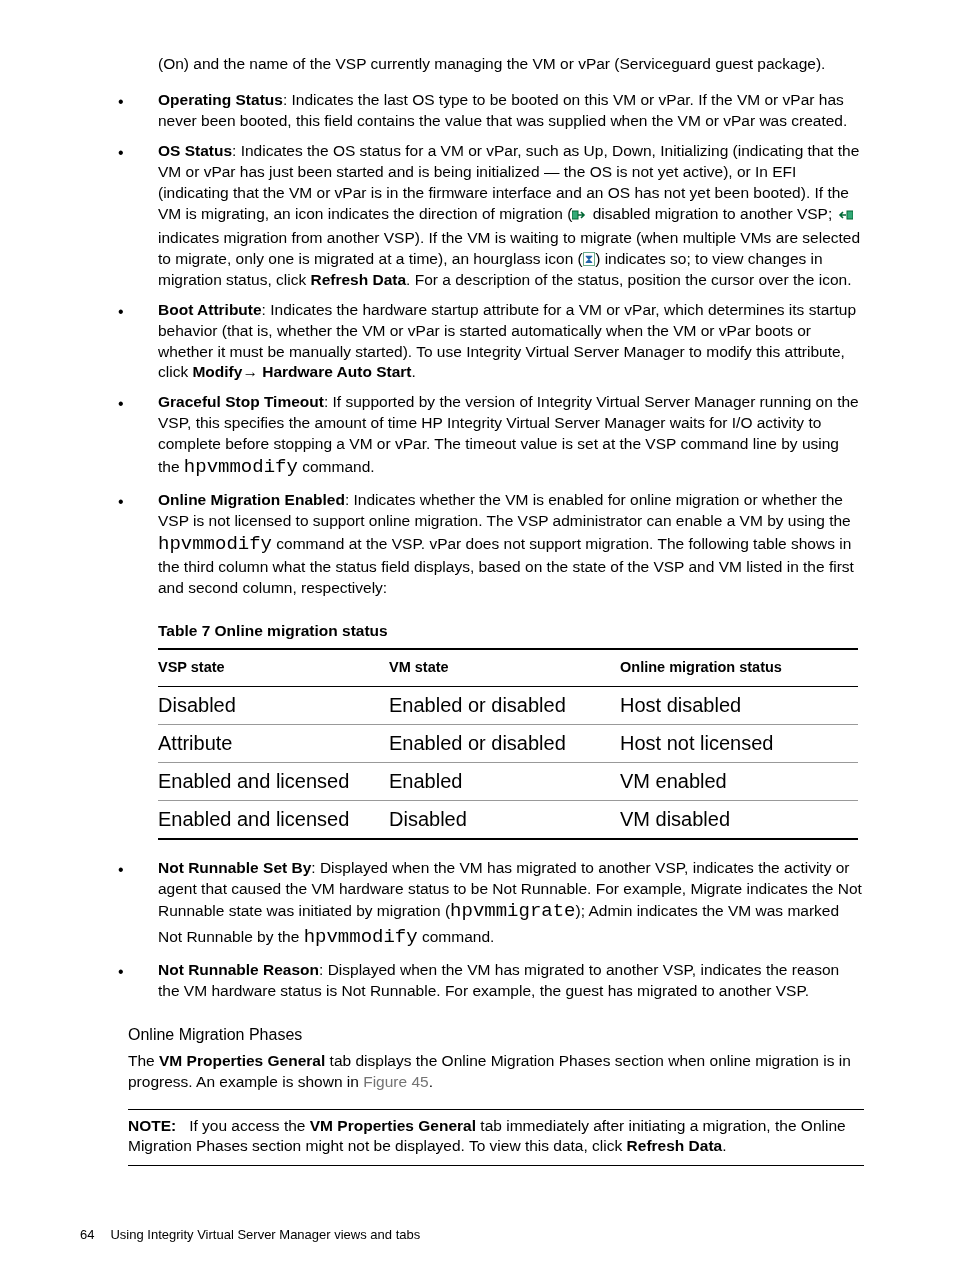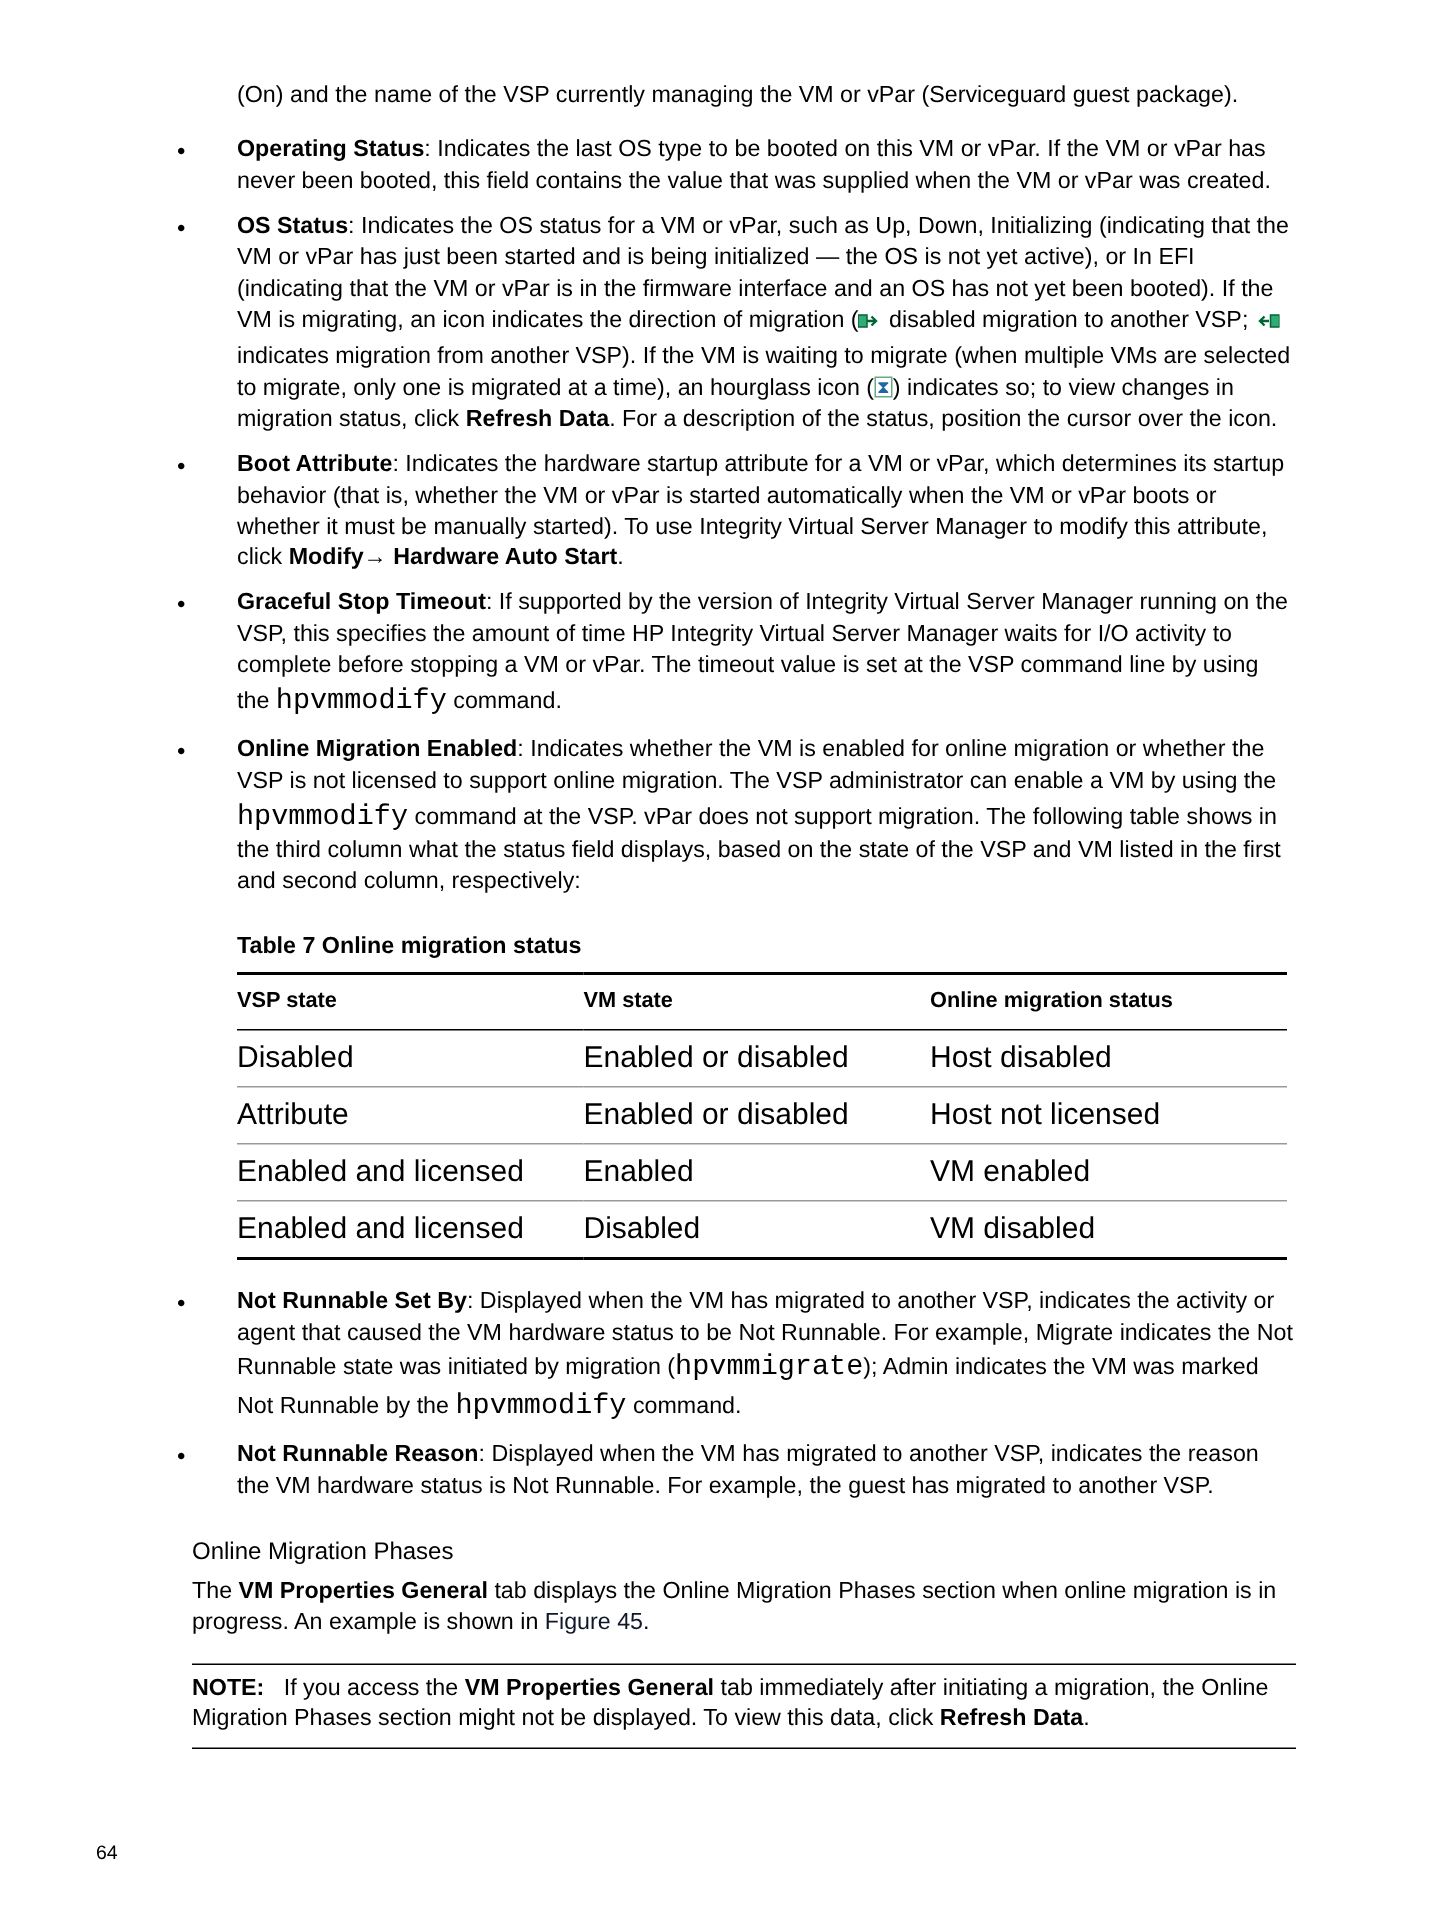--- a/index.html
+++ b/index.html
@@ -68,33 +68,34 @@
   tbody tr:last-child td { border-bottom: 2px solid #000; }
   .col1 { width: 33%; }
   .col2 { width: 33%; }
   .col3 { width: 34%; }
   h3.omp {
     font-weight: normal;
     font-size: 16px;
     margin: 22px 0 6px 64px;
   }
   .bodytext { margin-left: 64px; margin-top: 4px; }
-  a.link { color: #0f172a; text-decoration: none; }
+  a.link { color: #737373; text-decoration: none; }
   .note-block {
     margin: 14px 0 0 64px;
     border-top: 1px solid #000;
     border-bottom: 1px solid #000;
     padding: 6px 0 8px 0;
   }
   .footer {
     margin-top: 60px;
     font-size: 13px;
     display:flex;
     gap: 16px;
     align-items:baseline;
+    margin-left:16px;
   }
   .footer .pn { font-size:13px; }
 </style>
 </head>
 <body>
 
 <p class="indent1" style="margin-top:0">(On) and the name of the VSP currently managing the VM or vPar (Serviceguard guest package).</p>
 
 <div class="bullet-row">
   <div class="bullet-dot">•</div>
@@ -188,13 +189,14 @@
 <p class="bodytext">
   <span>The </span><span class="bold">VM Properties General</span><span> tab displays the Online Migration Phases section when online migration is in progress. An example is shown in </span><a href="#" class="link">Figure 45</a><span>.</span>
 </p>
 
 <div class="note-block">
   <span class="bold">NOTE:</span>&nbsp;&nbsp;&nbsp;<span>If you access the </span><span class="bold">VM Properties General</span><span> tab immediately after initiating a migration, the Online Migration Phases section might not be displayed. To view this data, click </span><span class="bold">Refresh Data</span><span>.</span>
 </div>
 
 <div class="footer">
   <span class="pn">64</span>
+  <span>Using Integrity Virtual Server Manager views and tabs</span>
 </div>
 
 </body></html>

